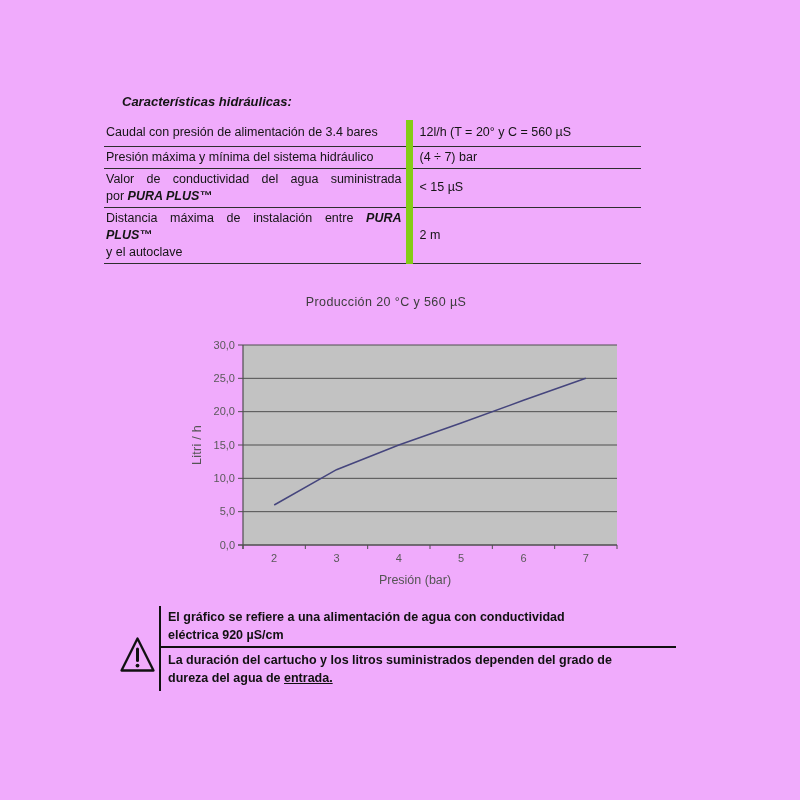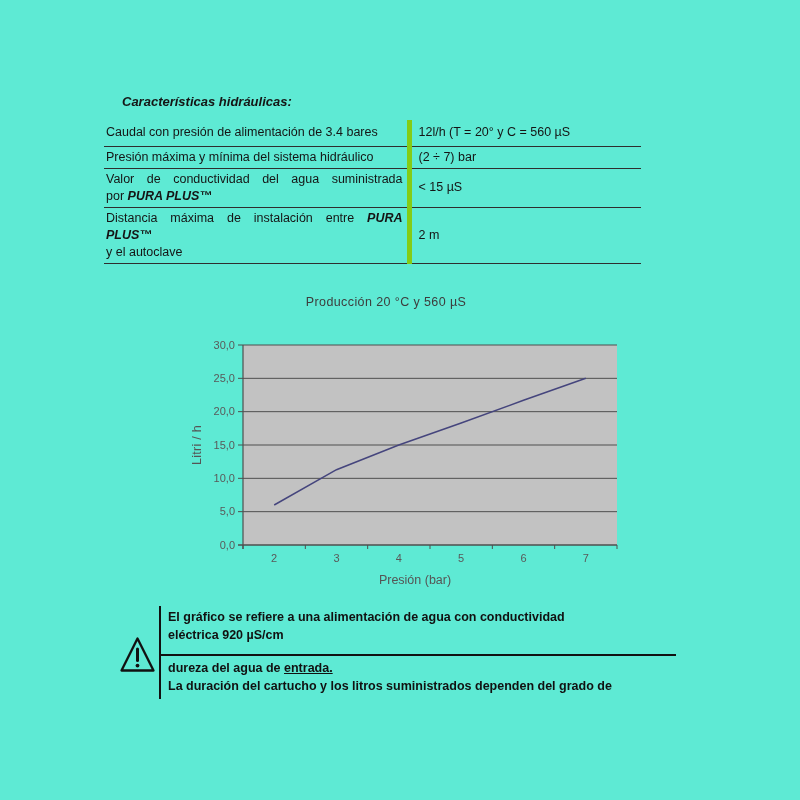--- a/index.html
+++ b/index.html
@@ -1,31 +1,31 @@
 <!DOCTYPE html>
 <html><head>
 <meta charset="utf-8">
 <style>
   html,body { margin:0; padding:0; background:#ffffff; }
   .page {
-    position:relative; width:800px; height:800px; background:#5eead4;
+    position:relative; width:800px; height:800px; background:#f0abfc;
     font-family:"Liberation Sans", sans-serif; color:#1a1a1a; overflow:hidden;
   }
   .heading {
     position:absolute; left:122px; top:94px;
     font-size:13px; font-weight:bold; font-style:italic; color:#151515;
   }
   table.spec-table {
     position:absolute; left:104px; top:120px; width:537px;
     border-collapse:collapse; table-layout:fixed;
     font-size:12.5px; color:#151515;
   }
   table.spec-table td { vertical-align:middle; padding:2px 4px 2px 2px; line-height:17px; }
   table.spec-table tr.lined td { border-bottom:1px solid #2e2e2e; }
-  table.spec-table td.val { border-left:5px solid #84cc16; padding-left:7px; }
+  table.spec-table td.val { border-left:7px solid #84cc16; padding-left:7px; }
   .just { text-align:justify; text-align-last:justify; }
   .brand { font-weight:bold; font-style:italic; }
   .chart-title {
     position:absolute; left:116px; top:295px; width:540px; text-align:center;
     font-size:12.5px; color:#3d3d3d; letter-spacing:0.4px;
   }
   .chart-svg { position:absolute; left:150px; top:330px; }
   .y-axis-title {
     position:absolute; left:190px; top:500px; width:110px; text-align:center;
     transform:rotate(-90deg); transform-origin:0 0;
@@ -34,21 +34,21 @@
   .x-axis-title {
     position:absolute; left:165px; top:573px; width:500px; text-align:center;
     font-size:12.5px; color:#555555;
   }
   .warn-icon { position:absolute; left:119px; top:635px; }
   .warn-box {
     position:absolute; left:159px; top:606px; width:515px;
     border-left:2px solid #111111;
     font-size:12.5px; font-weight:bold; color:#111111;
   }
-  .warn-note1 { padding:2px 4px 10px 7px; border-bottom:2px solid #111111; line-height:18px; }
+  .warn-note1 { padding:2px 4px 2px 7px; border-bottom:2px solid #111111; line-height:18px; }
   .warn-note2 { padding:3px 4px 4px 7px; line-height:18px; }
   .uline { text-decoration:underline; }
 </style>
 </head>
 <body>
 
 <div class="page">
 
   <div class="heading">Características hidráulicas:</div>
 
@@ -57,21 +57,21 @@
         <col style="width:305px">
         <col style="width:232px">
       </colgroup>
     <tbody>
         <tr class="lined" style="height:26px">
       <td>Caudal con presión de alimentación de 3.4 bares</td>
       <td class="val">12l/h (T = 20° y C = 560 µS</td>
     </tr>
     <tr class="lined" style="height:21px">
       <td>Presión máxima y mínima del sistema hidráulico</td>
-      <td class="val">(2 ÷ 7) bar</td>
+      <td class="val">(4 ÷ 7) bar</td>
     </tr>
     <tr class="lined" style="height:36px">
       <td>
         <div class="just">Valor de conductividad del agua suministrada</div>
         <div><span>por </span><span class="brand">PURA PLUS™</span></div>
       </td>
       <td class="val">&lt; 15 µS</td>
     </tr>
     <tr class="lined" style="height:54px">
       <td>
@@ -135,18 +135,18 @@
     <path d="M18.5,14 L18.5,25.5" stroke="#111111" stroke-width="3" stroke-linecap="round"></path>
     <circle cx="18.5" cy="30.6" r="1.9" fill="#111111"></circle>
   </svg>
 
   <div class="warn-box">
     <div class="warn-note1">
       <div>El gráfico se refiere a una alimentación de agua con conductividad</div>
       <div>eléctrica 920 µS/cm</div>
     </div>
     <div class="warn-note2">
+      <div>La duración del cartucho y los litros suministrados dependen del grado de</div>
       <div><span>dureza del agua de </span><span class="uline">entrada.</span></div>
-      <div>La duración del cartucho y los litros suministrados dependen del grado de</div>
     </div>
   </div>
 
 </div>
 
 </body></html>

